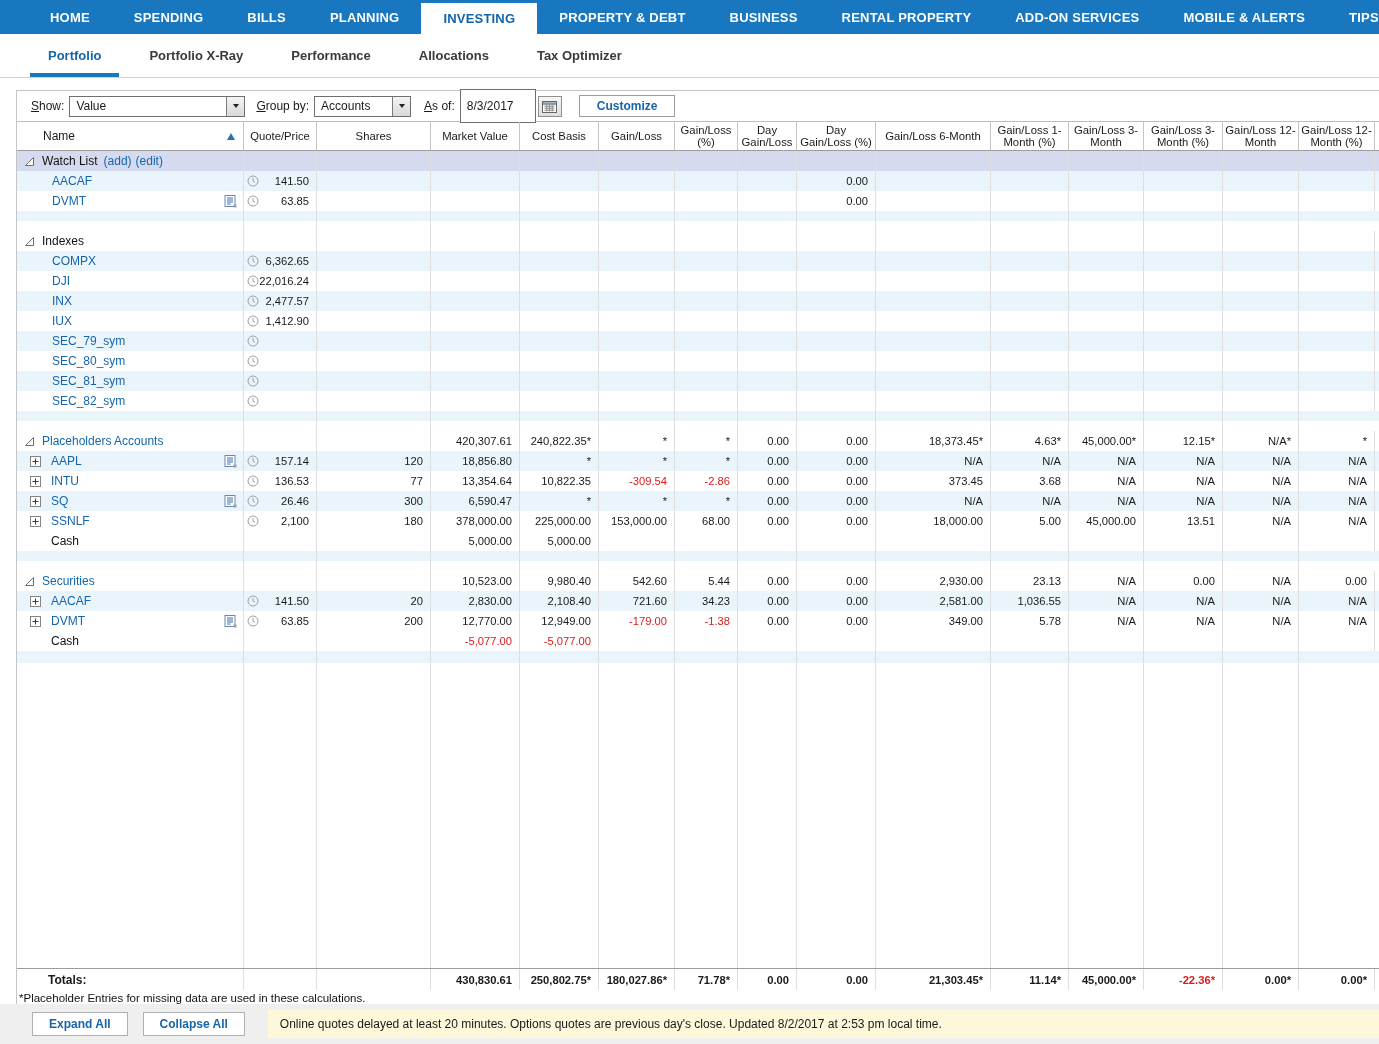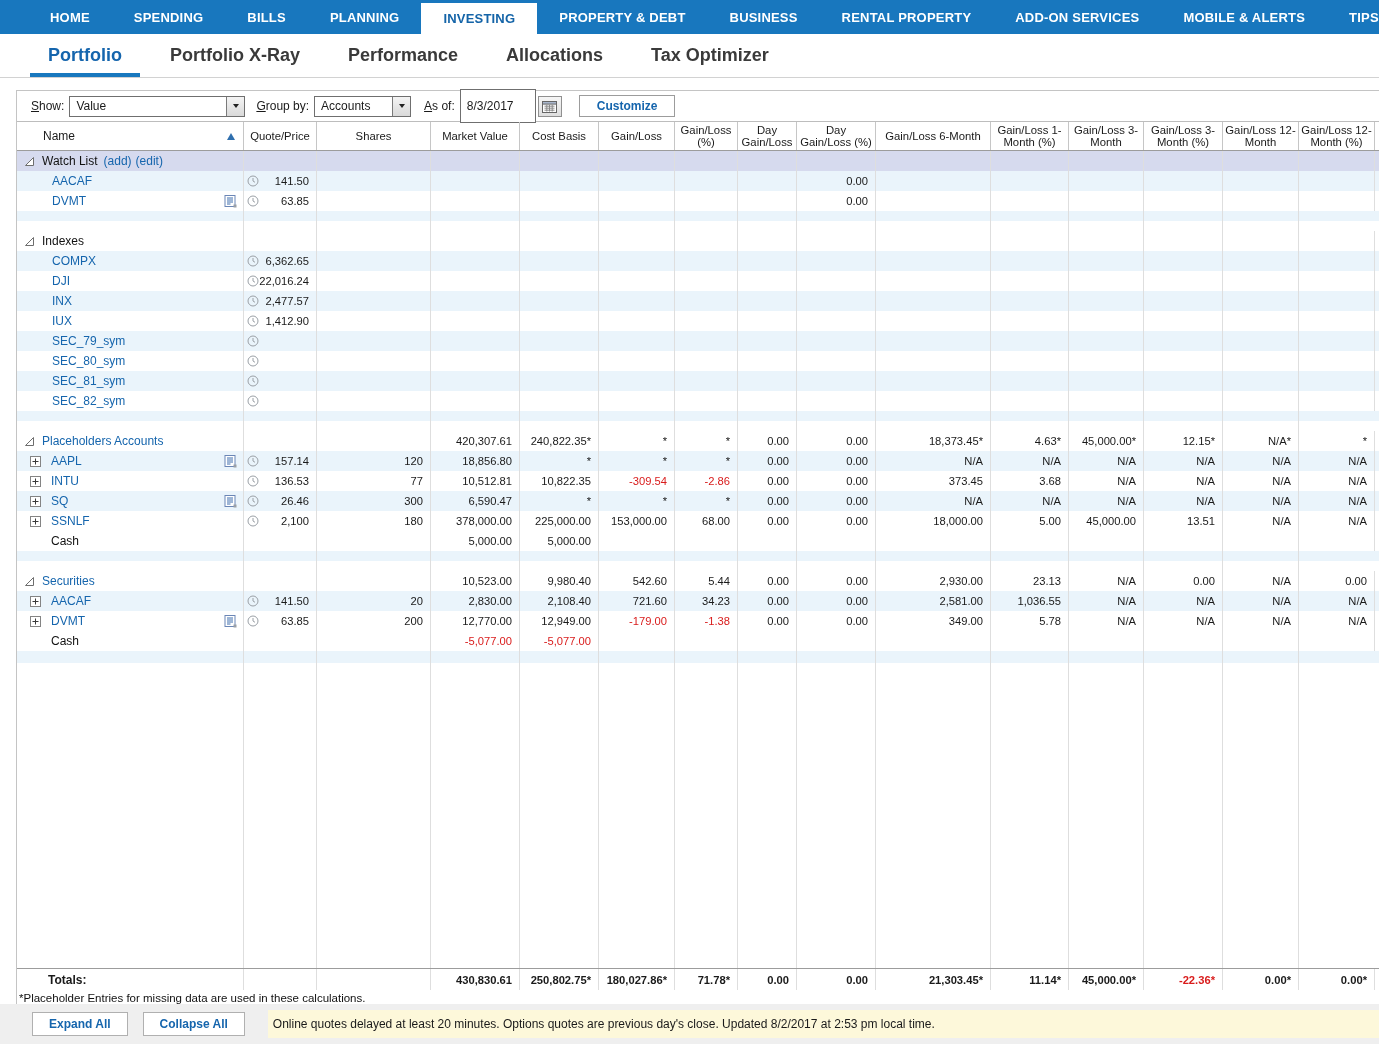--- a/index.html
+++ b/index.html
@@ -7,21 +7,21 @@
     width:1379px;height:1044px;overflow:hidden;background:#fff;
     font-family:"Liberation Sans",sans-serif;font-size:12px;color:#1a1a1a;
     -webkit-font-smoothing:antialiased;
   }
   
   .topnav{height:34px;background:#1877be;display:flex;align-items:stretch;padding-left:28px}
   .navtab{color:#fff;font-weight:700;font-size:13px;letter-spacing:.2px;display:flex;align-items:center;padding:0 22px;white-space:nowrap;cursor:default}
   .navtab.active{background:#fff;color:#1464a8;margin-top:3px}
   
   .subtabs{height:43px;border-bottom:1px solid #d2d2d2;display:flex;align-items:stretch;padding-left:24px;background:#fff}
-  .subtab{position:relative;display:flex;align-items:center;padding:0 24px;font-size:18px;font-weight:700;color:#3a3a3a;white-space:nowrap}
+  .subtab{position:relative;display:flex;align-items:center;padding:0 24px;font-size:13px;font-weight:700;color:#3a3a3a;white-space:nowrap}
   .subtab.active{color:#1565ad}
   .subtab.active::after{content:"";position:absolute;left:6px;right:6px;bottom:0;height:4px;background:#1878be}
   
   .frame{margin:12px 0 0 16px;width:1365px;box-sizing:border-box;border:1px solid #c4c4c4;border-right:none;background:#0369a1}
   
   .toolbar{height:30px;display:flex;align-items:center;padding-left:14px;background:#fff}
   .tlabel{display:inline-block;margin-right:5px;color:#1a1a1a}
   .tlabel::first-letter{text-decoration:underline}
   .combo{height:21px;box-sizing:border-box;border:1px solid #6f6f6f;display:flex;align-items:stretch;background:#fff}
   .combo .cval{padding:0 6px;flex:1;display:flex;align-items:center;overflow:hidden;white-space:nowrap}
@@ -62,21 +62,21 @@
   .qc{padding-left:3px}
   .clockic{display:inline-flex;flex-shrink:0}
   .qv{margin-left:auto}
   .totalsrow{border-top:1px solid #9c9c9c;height:21px;background:#fff}
   .totalsrow .c{font-weight:700}
   .totalsrow .tlab{padding-left:31px;font-weight:700}
   .footnote{height:15px;display:flex;align-items:center;padding-left:2px;font-size:11.5px;color:#111;background:#fff}
   
   .bottombar{position:absolute;left:0;right:0;bottom:0;height:40px;background:#efefef;display:flex;align-items:center;padding-left:32px;box-sizing:border-box}
   .btn-foot{height:24px;box-sizing:border-box;padding:0 16px;background:#fff;border:1px solid #b0b0b0;color:#1565ad;font-weight:700;display:flex;align-items:center;margin-right:15px;cursor:default}
-  .notice{margin-left:8px;background:#fdf8da;height:28px;display:flex;align-items:center;padding:0 5px;flex:1;font-size:12px;color:#1a1a1a}
+  .notice{margin-left:8px;background:#fdf8da;height:28px;display:flex;align-items:center;padding:0 12px;flex:1;font-size:12px;color:#1a1a1a}
 </style>
 </head>
 <body>
 
 <div class="topnav">
     <div class="navtab">HOME</div>
     <div class="navtab">SPENDING</div>
     <div class="navtab">BILLS</div>
     <div class="navtab">PLANNING</div>
     <div class="navtab active">INVESTING</div>
@@ -658,21 +658,21 @@
         <div class="c num qc">
           <span class="clockic">
             <svg width="12" height="12" viewBox="0 0 12 12">
               <circle cx="6" cy="6" r="5" fill="none" stroke="#9aa0a6" stroke-width="1"></circle>
               <path d="M6 3v3l2 1.3" fill="none" stroke="#9aa0a6" stroke-width="1"></path>
             </svg>
           </span>
           <span class="qv">136.53</span>
         </div>
         <div class="c num">77</div>
-        <div class="c num">10,512.81</div>
+        <div class="c num">13,354.64</div>
         <div class="c num">10,822.35</div>
         <div class="c num neg">-309.54</div>
         <div class="c num neg">-2.86</div>
         <div class="c num">0.00</div>
         <div class="c num">0.00</div>
         <div class="c num">373.45</div>
         <div class="c num">3.68</div>
         <div class="c num">N/A</div>
         <div class="c num">N/A</div>
         <div class="c num">N/A</div>

